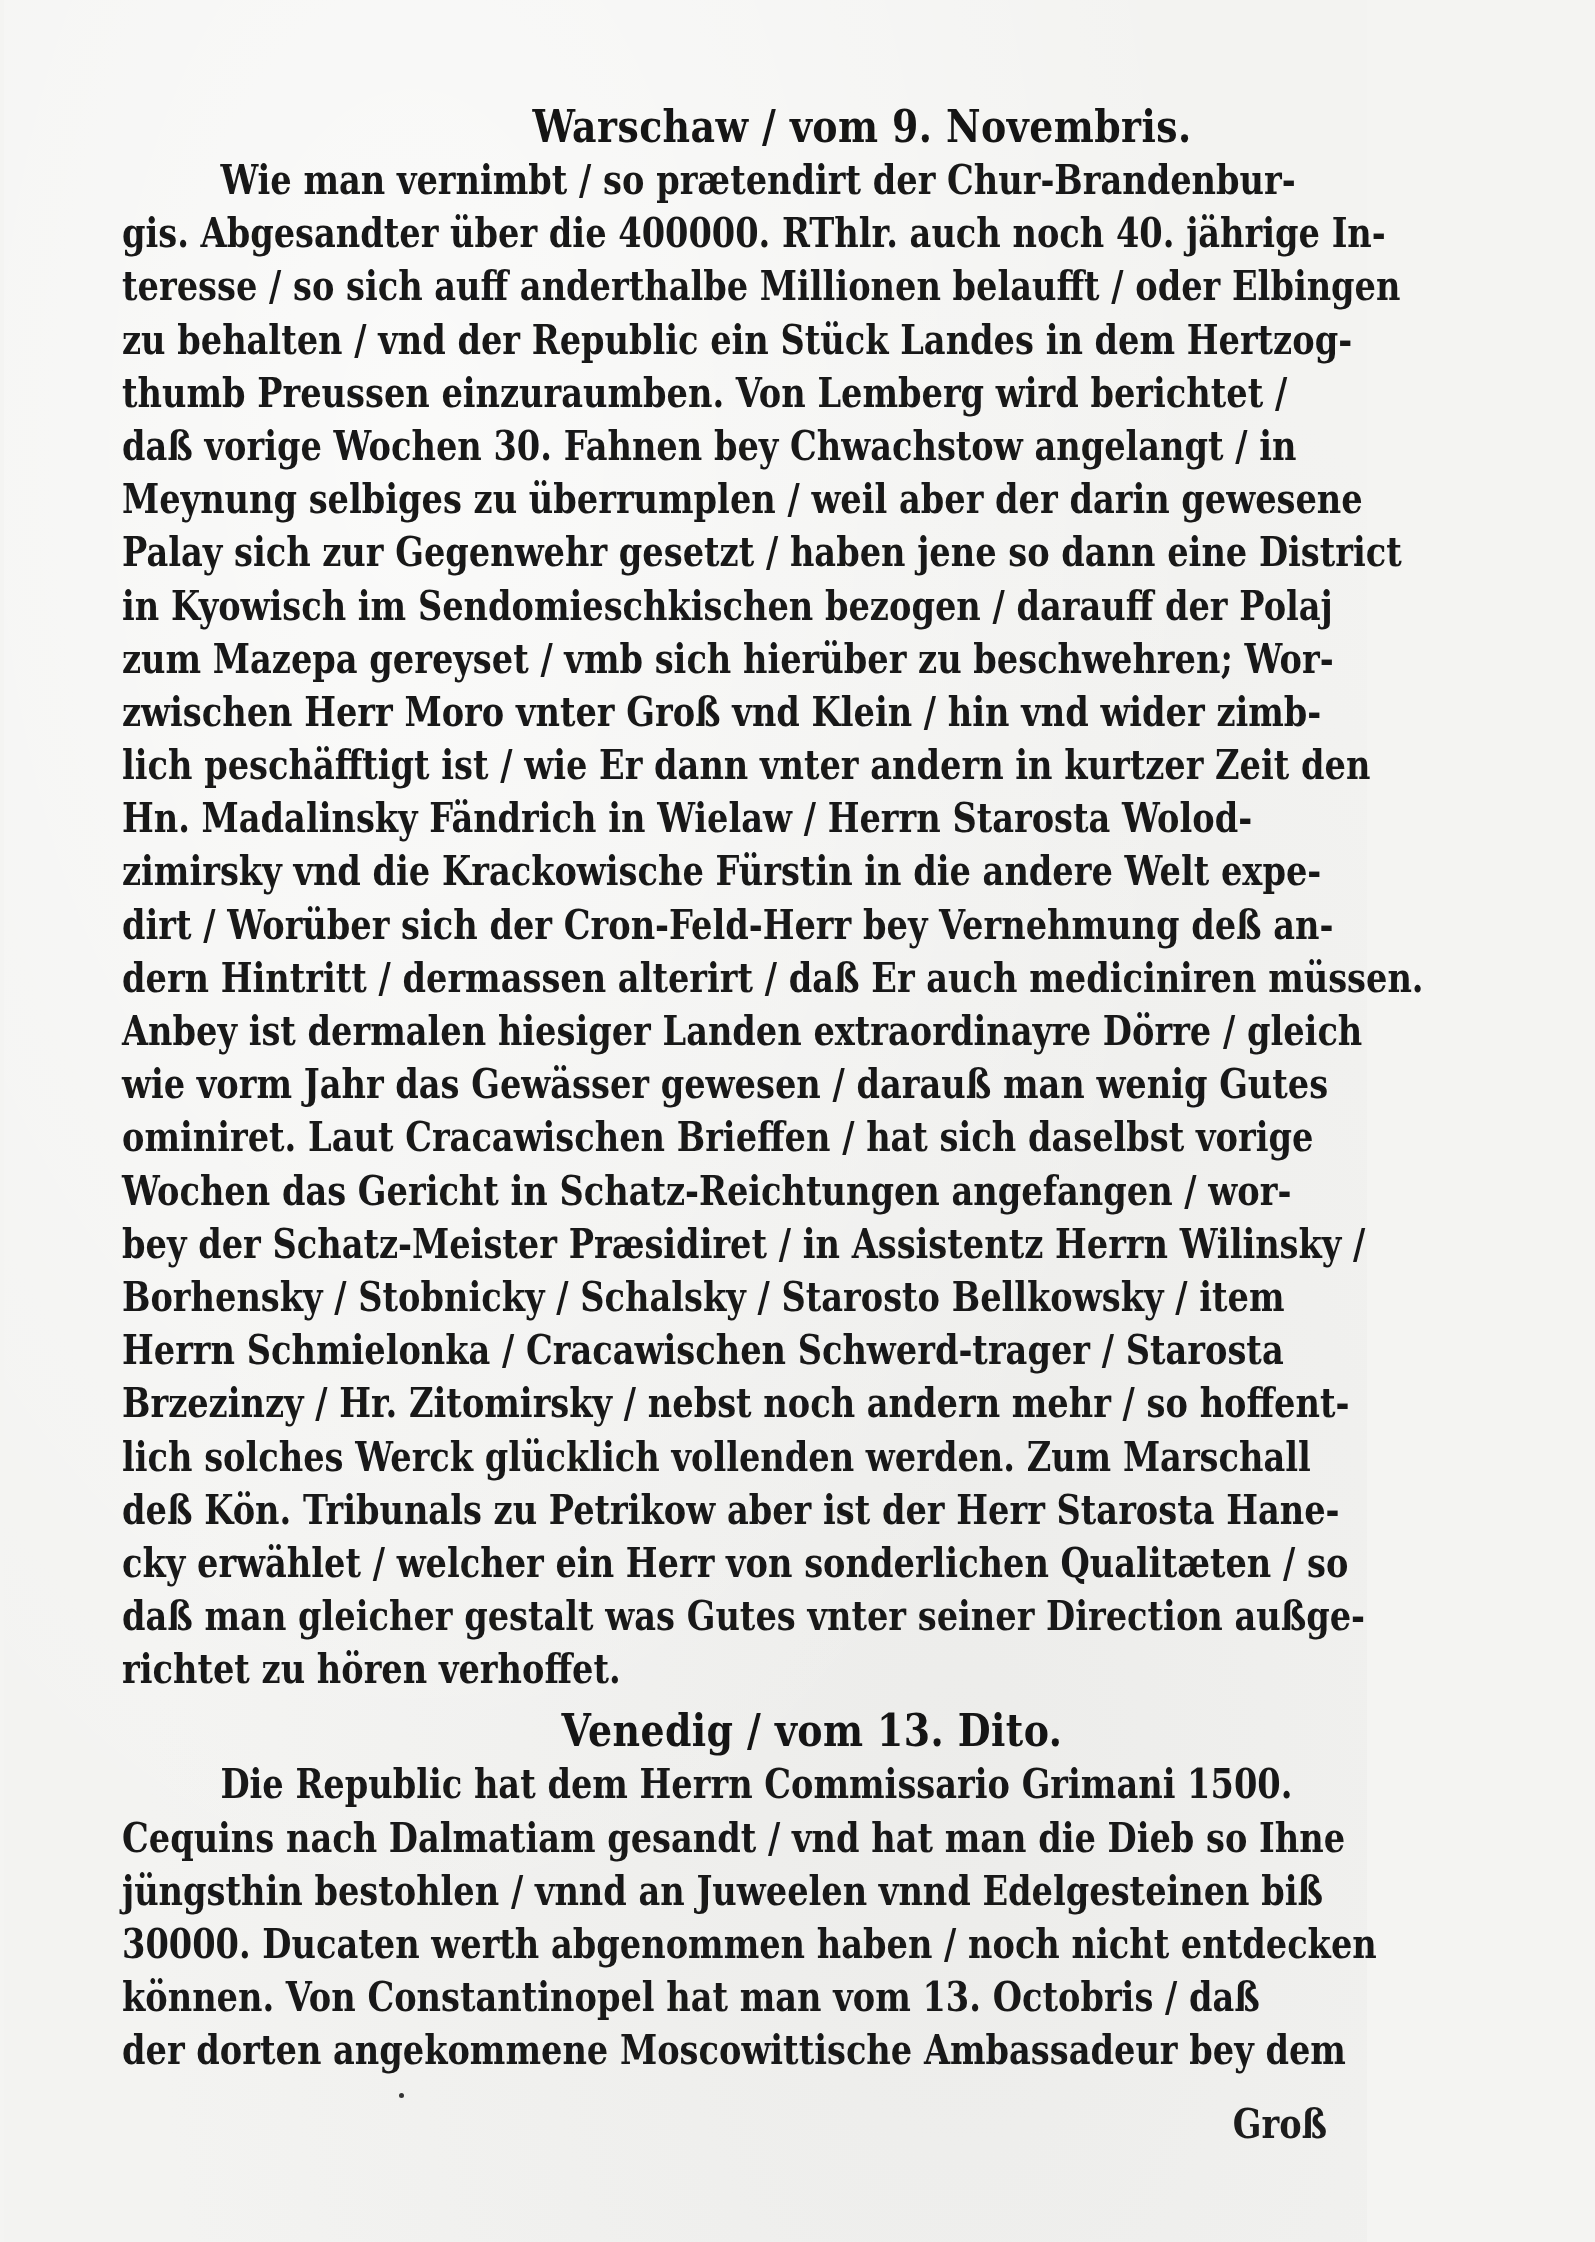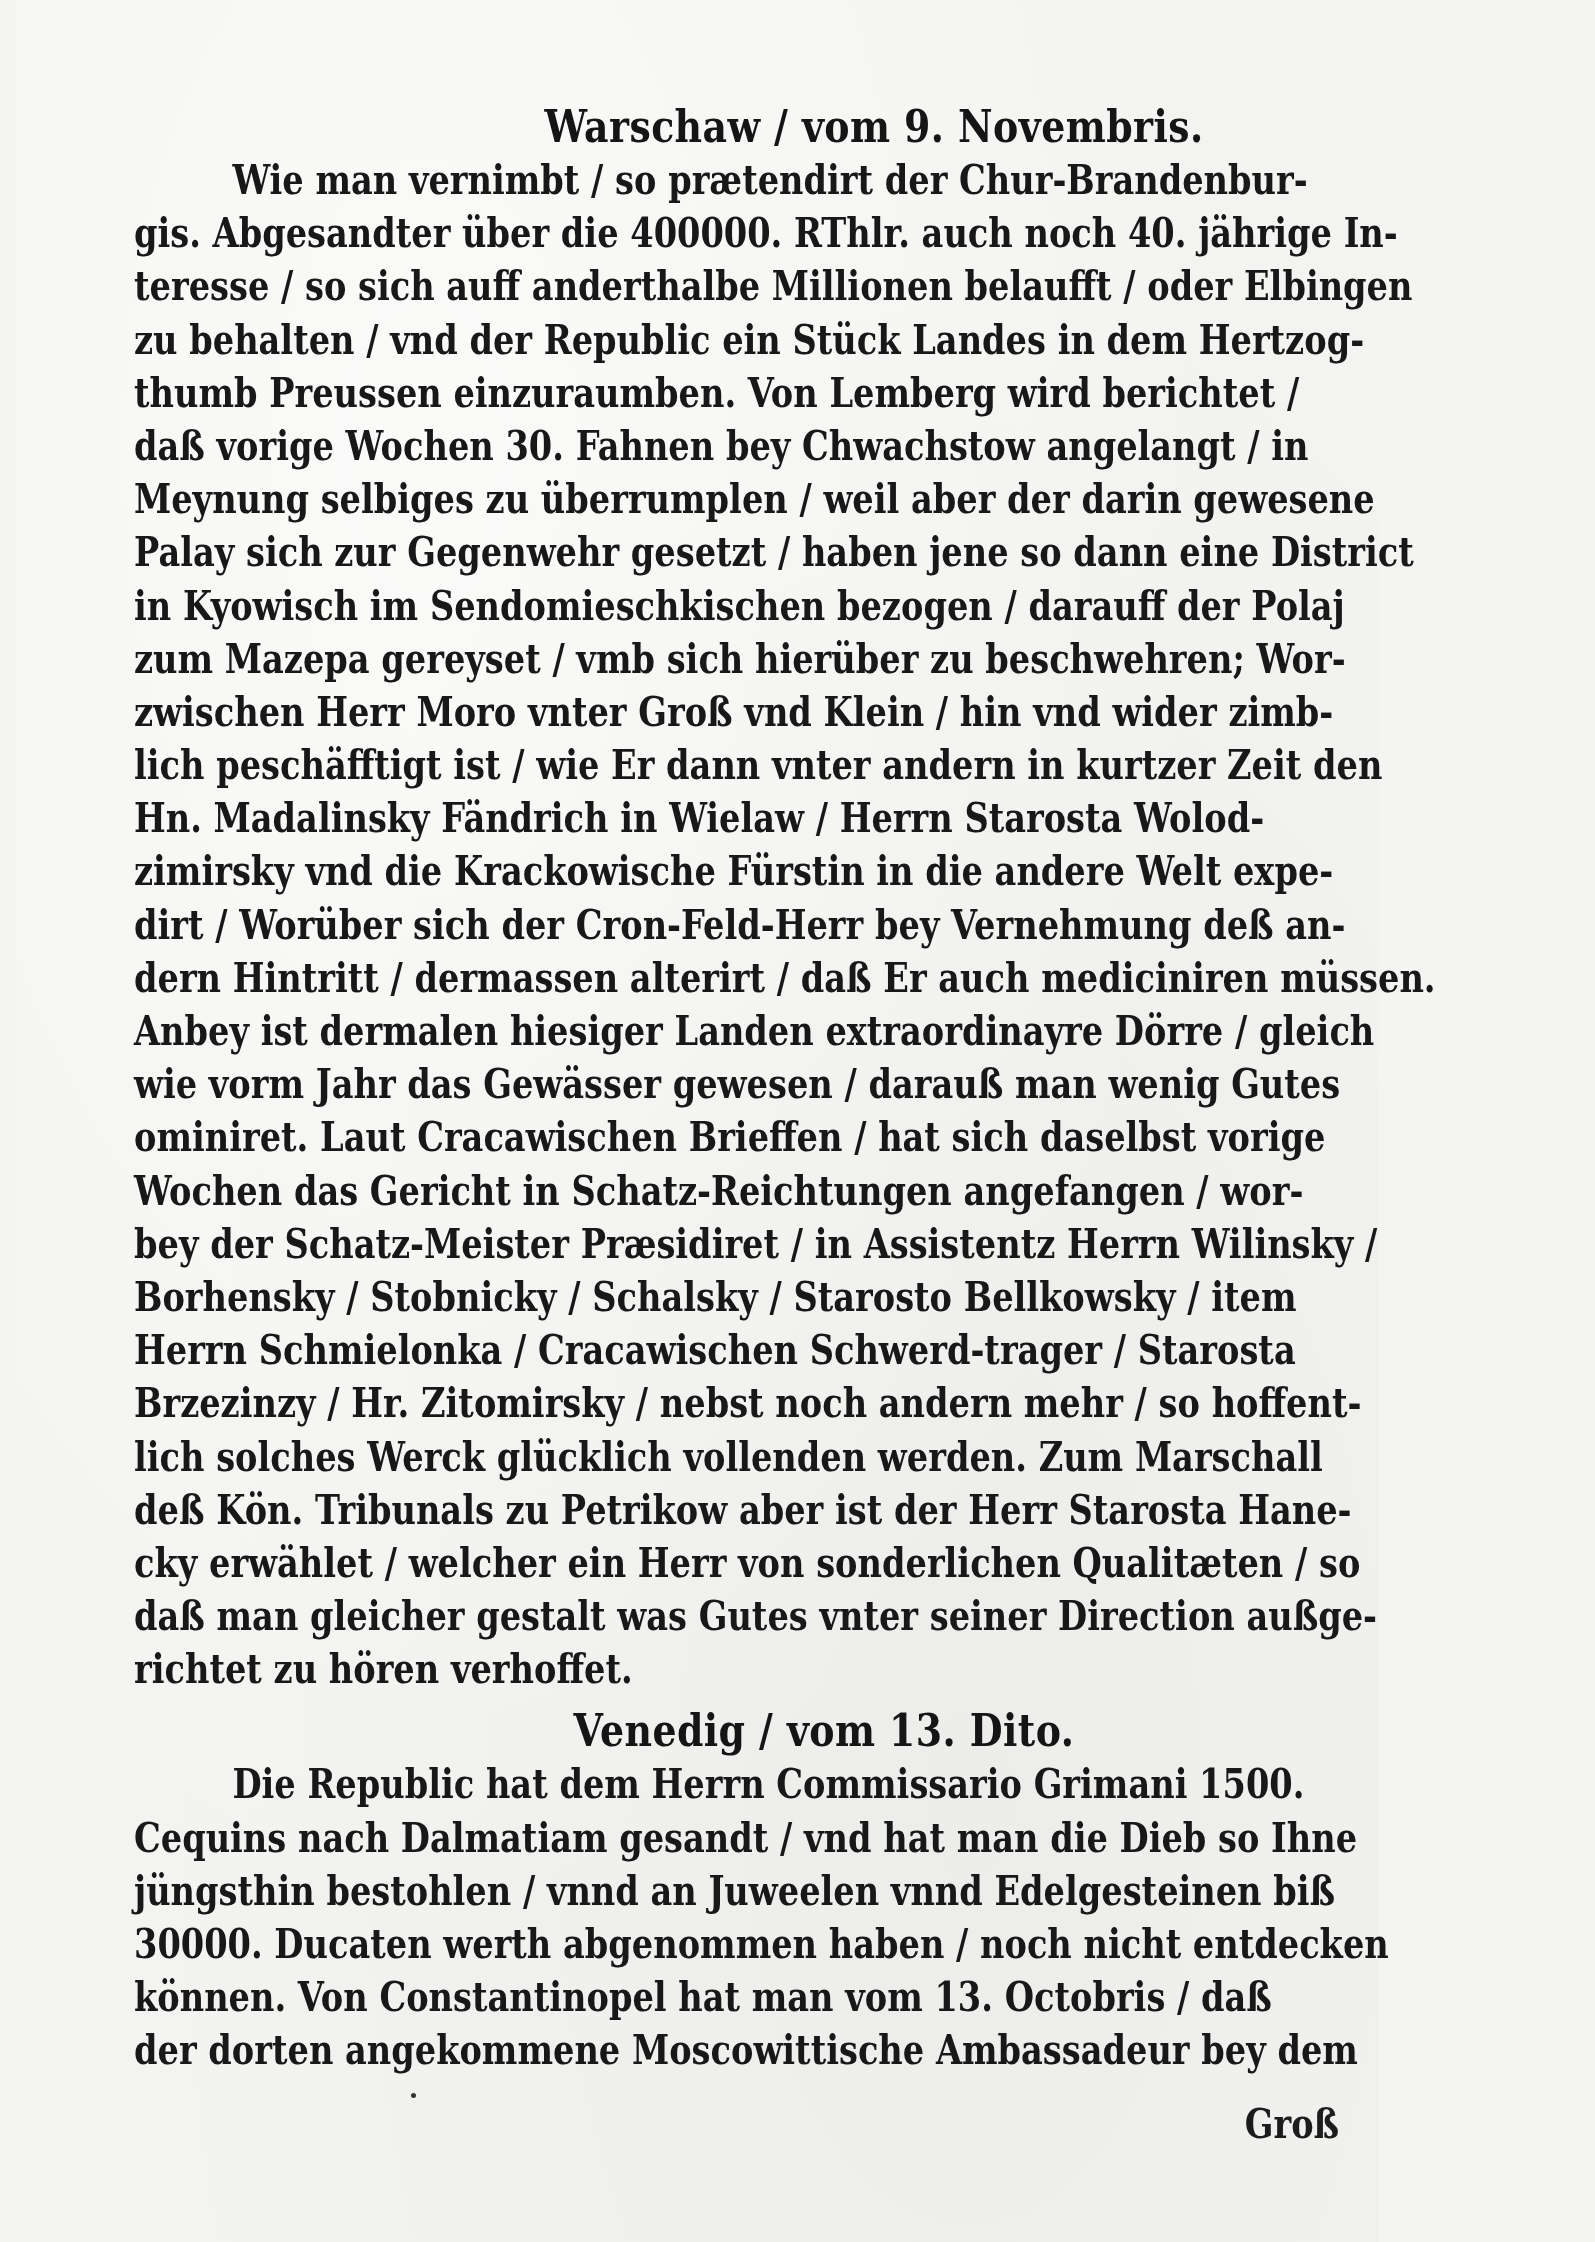--- a/index.html
+++ b/index.html
@@ -10,21 +10,21 @@
       width: 1595px;
       height: 2242px;
       background: #f4f4f2;
       position: relative;
       overflow: hidden;
       font-family: "DejaVu Serif", "Liberation Serif", serif;
       color: #1a1a1a;
     }
     .page {
       position: absolute;
-      left: 16px; top: 0;
+      left: 4px; top: 0;
       width: 1323px;
       height: 2242px;
       background:
         radial-gradient(ellipse at 30% 20%, rgba(255,255,255,0.6), rgba(255,255,255,0) 60%),
         radial-gradient(ellipse at 70% 80%, rgba(230,230,228,0.5), rgba(255,255,255,0) 60%),
         #f3f3f1;
       padding-left: 40px;
     }
     .column {
       position: absolute;

